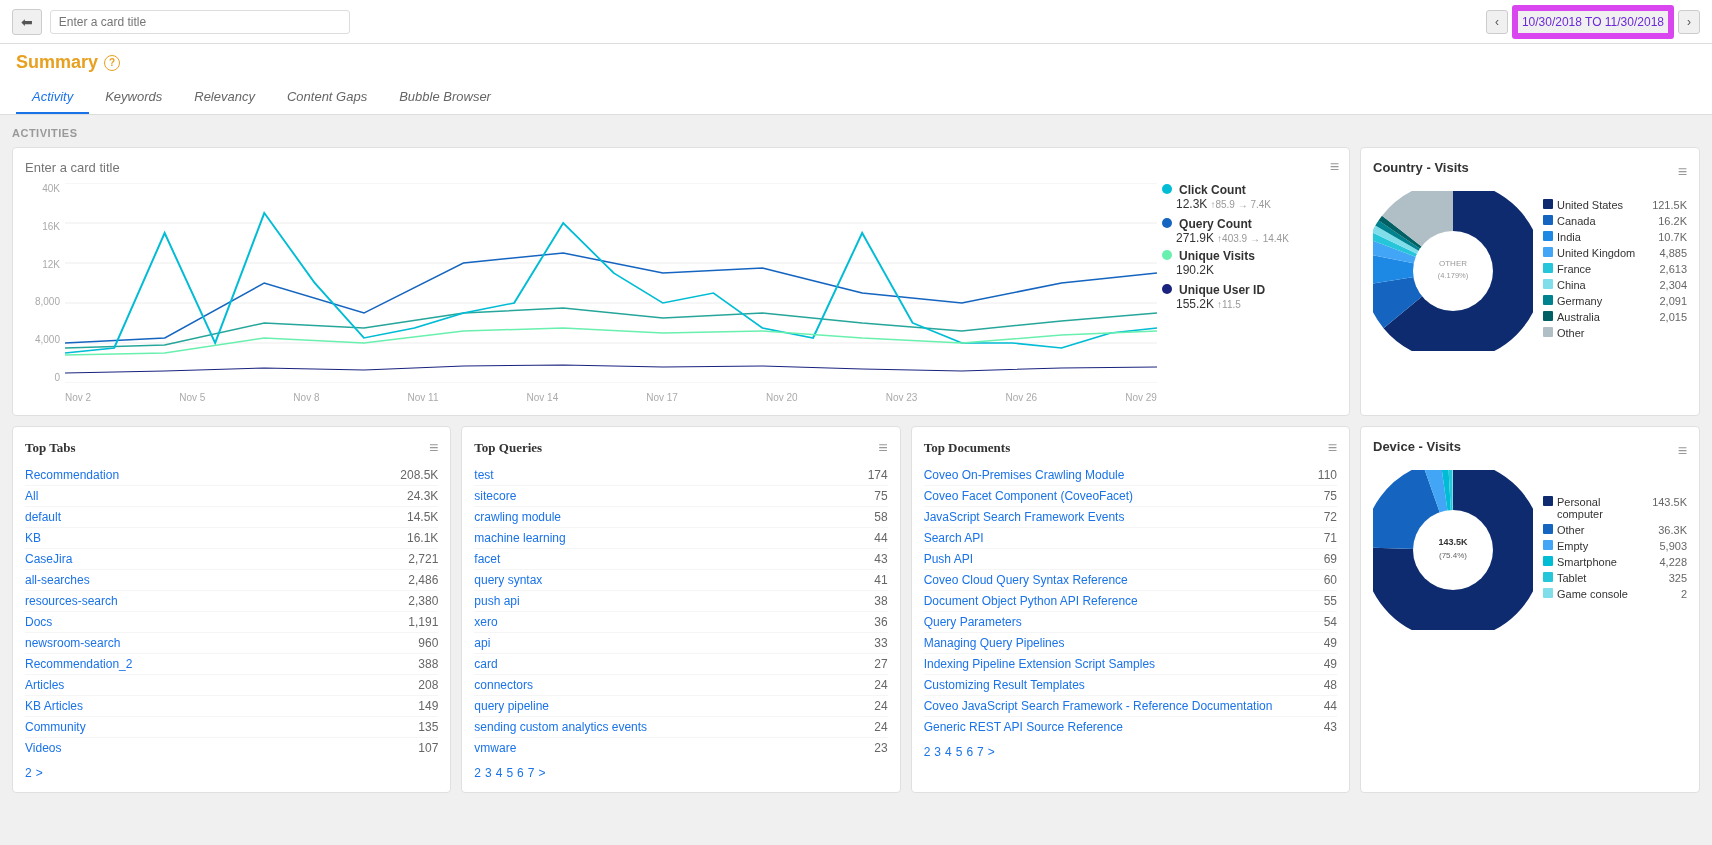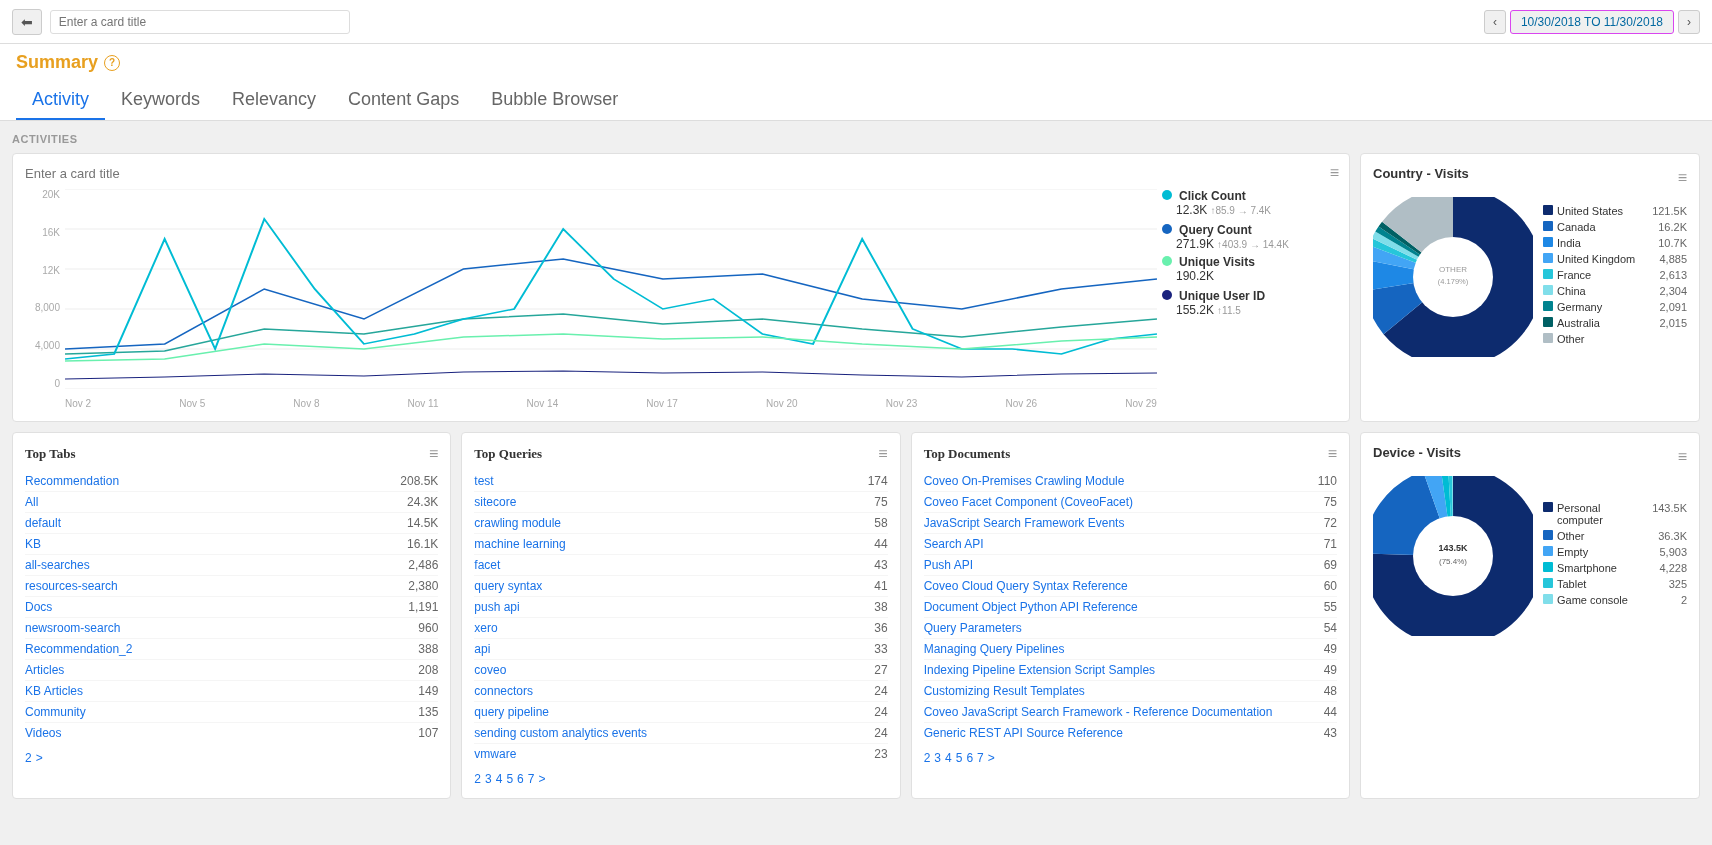--- a/index.html
+++ b/index.html
@@ -4,27 +4,27 @@
   <style>
     * { box-sizing: border-box; margin: 0; padding: 0; }
     body { font-family: -apple-system, BlinkMacSystemFont, 'Segoe UI', sans-serif; font-size: 12px; background: #f5f5f5; color: #333; }
 
     .top-bar { background: #fff; border-bottom: 1px solid #ddd; padding: 8px 12px; display: flex; align-items: center; justify-content: space-between; height: 44px; }
     .top-bar-left { display: flex; align-items: center; gap: 8px; }
     .back-btn { background: #f0f0f0; border: 1px solid #ccc; border-radius: 3px; padding: 4px 8px; cursor: pointer; font-size: 14px; color: #555; }
     .search-input { border: 1px solid #ddd; border-radius: 3px; padding: 4px 200px 4px 8px; font-size: 12px; color: #999; background: #fff; }
     .date-nav { display: flex; align-items: center; gap: 4px; }
     .date-nav-btn { background: #f0f0f0; border: 1px solid #ccc; border-radius: 3px; padding: 4px 8px; cursor: pointer; font-size: 12px; color: #555; }
-    .date-range { background: #f0f0f0; border: 1px solid #d946ef; border-radius: 3px; padding: 4px 10px; font-size: 12px; color: #0369a1; white-space: nowrap; }
+    .date-range { background: #f0f0f0; border: 6px solid #d946ef; border-radius: 3px; padding: 4px 4px; font-size: 12px; color: #6d28d9; white-space: nowrap; }
 
     .page-header { background: #fff; padding: 8px 16px 0; border-bottom: 1px solid #ddd; }
     .page-title { font-size: 18px; font-weight: 600; color: #e8a020; display: flex; align-items: center; gap: 6px; margin-bottom: 8px; }
     .page-title .info-icon { width: 16px; height: 16px; border-radius: 50%; border: 1.5px solid #e8a020; display: inline-flex; align-items: center; justify-content: center; font-size: 10px; color: #e8a020; font-weight: bold; cursor: pointer; }
     .nav-tabs { display: flex; gap: 0; }
-    .nav-tab { padding: 8px 16px; font-size: 18px; color: #666; cursor: pointer; border-bottom: 2px solid transparent; text-decoration: none; }
+    .nav-tab { padding: 8px 16px; font-size: 13px; color: #666; cursor: pointer; border-bottom: 2px solid transparent; text-decoration: none; font-style: italic; }
     .nav-tab.active { color: #1a73e8; border-bottom: 2px solid #1a73e8; font-weight: 500; }
 
     .content { padding: 12px; background: #f0f0f0; min-height: calc(100vh - 88px); }
     .activities-label { font-size: 11px; font-weight: 600; color: #999; letter-spacing: 0.5px; margin-bottom: 8px; text-transform: uppercase; }
 
     .main-grid { display: grid; grid-template-columns: 1fr 340px; gap: 10px; margin-bottom: 10px; }
     .bottom-grid { display: grid; grid-template-columns: 1fr 1fr 1fr 340px; gap: 10px; }
 
     .card { background: #fff; border-radius: 4px; border: 1px solid #e0e0e0; padding: 12px; position: relative; overflow: hidden; }
     .card-title-input { font-size: 13px; color: #bbb; border: none; outline: none; width: 100%; margin-bottom: 8px; background: transparent; }
@@ -123,21 +123,21 @@
             <span class="legend-dot" style="background:#1a237e;"></span>
             <span class="legend-title">Unique User ID</span>
             <div style="margin-left:14px;">
               <span class="legend-value">155.2K</span>
               <span class="legend-sub"> ↑11.5</span>
             </div>
           </div>
         </div>
 
         <div style="position:absolute;left:0;top:0;bottom:20px;width:35px;display:flex;flex-direction:column;justify-content:space-between;align-items:flex-end;font-size:10px;color:#aaa;">
-          <span>20K</span>
+          <span>40K</span>
           <span>16K</span>
           <span>12K</span>
           <span>8,000</span>
           <span>4,000</span>
           <span>0</span>
         </div>
 
         <svg style="position:absolute;left:40px;right:180px;top:0;bottom:20px;width:calc(100% - 220px);height:200px;" viewBox="0 0 800 200" preserveAspectRatio="none">
 
           <line x1="0" y1="0" x2="800" y2="0" stroke="#eee" stroke-width="1"></line>
@@ -265,20 +265,24 @@
           </div>
         <div class="table-row-item">
             <a class="table-link">default</a>
             <span class="table-count">14.5K</span>
           </div>
         <div class="table-row-item">
             <a class="table-link">KB</a>
             <span class="table-count">16.1K</span>
           </div>
         <div class="table-row-item">
+            <a class="table-link">CaseJira</a>
+            <span class="table-count">2,721</span>
+          </div>
+        <div class="table-row-item">
             <a class="table-link">all-searches</a>
             <span class="table-count">2,486</span>
           </div>
         <div class="table-row-item">
             <a class="table-link">resources-search</a>
             <span class="table-count">2,380</span>
           </div>
         <div class="table-row-item">
             <a class="table-link">Docs</a>
             <span class="table-count">1,191</span>
@@ -350,21 +354,21 @@
           </div>
         <div class="table-row-item">
             <a class="table-link">xero</a>
             <span class="table-count">36</span>
           </div>
         <div class="table-row-item">
             <a class="table-link">api</a>
             <span class="table-count">33</span>
           </div>
         <div class="table-row-item">
-            <a class="table-link">coveo</a>
+            <a class="table-link">card</a>
             <span class="table-count">27</span>
           </div>
         <div class="table-row-item">
             <a class="table-link">connectors</a>
             <span class="table-count">24</span>
           </div>
         <div class="table-row-item">
             <a class="table-link">query pipeline</a>
             <span class="table-count">24</span>
           </div>

